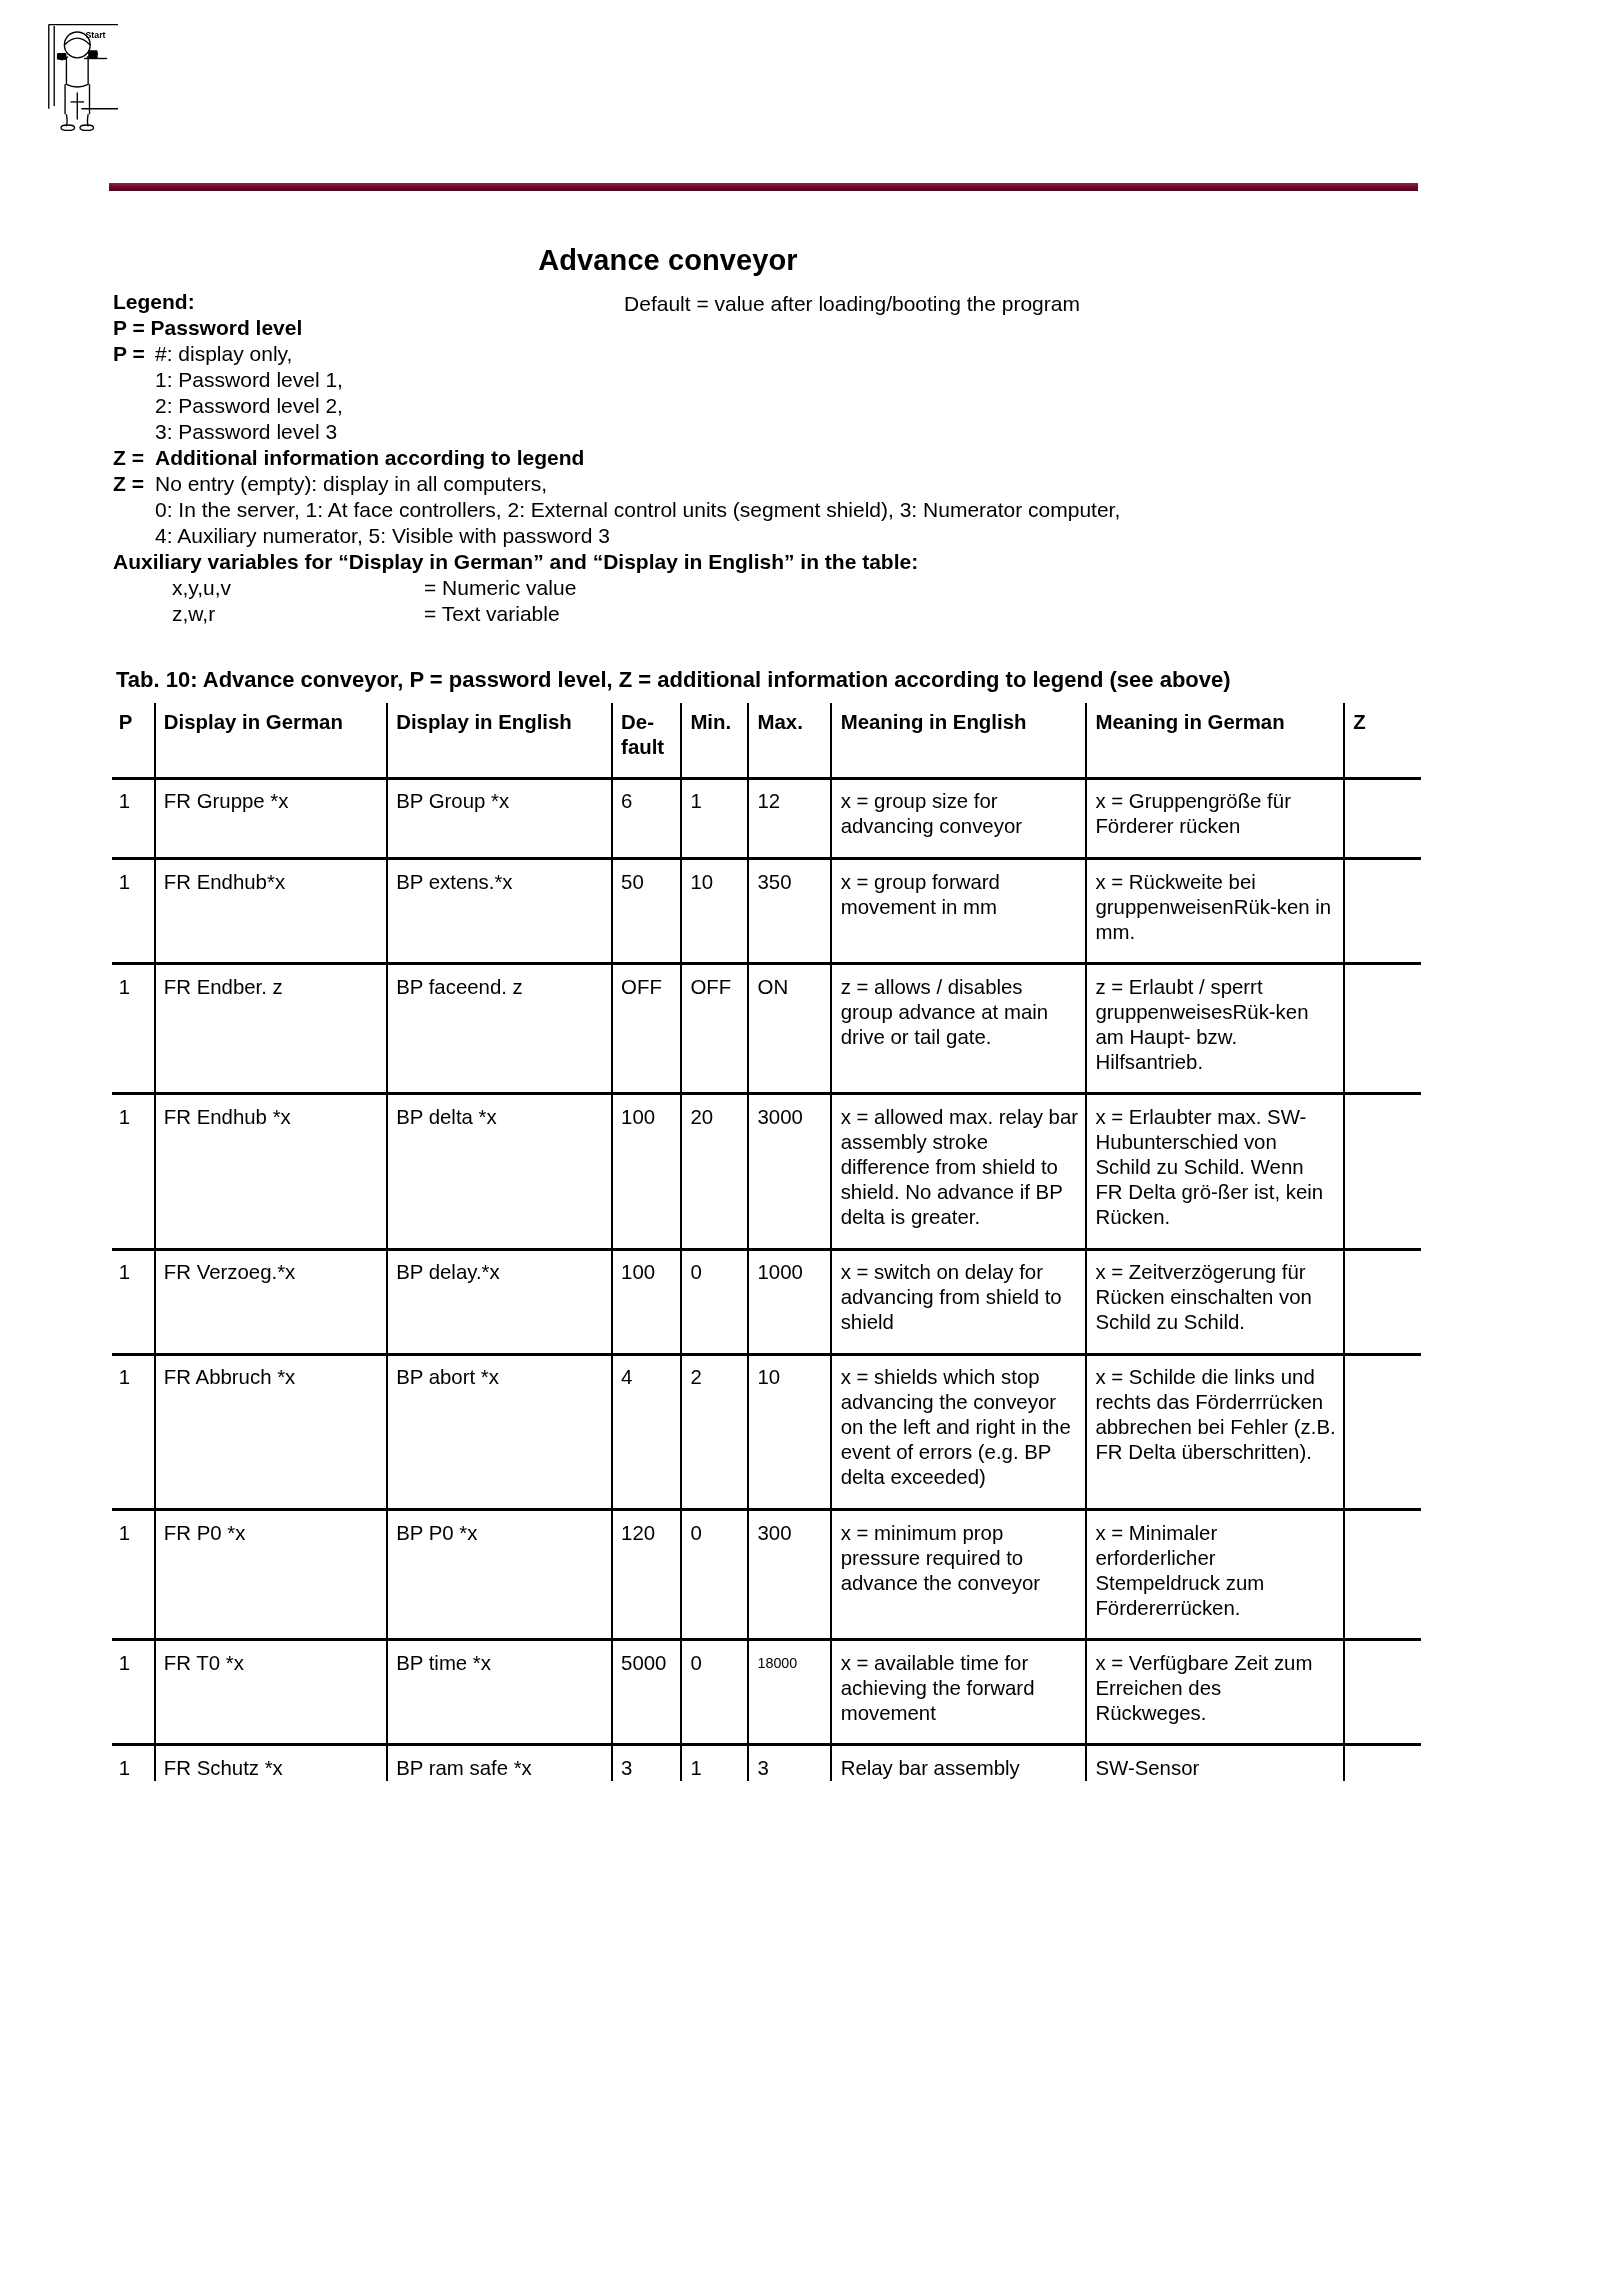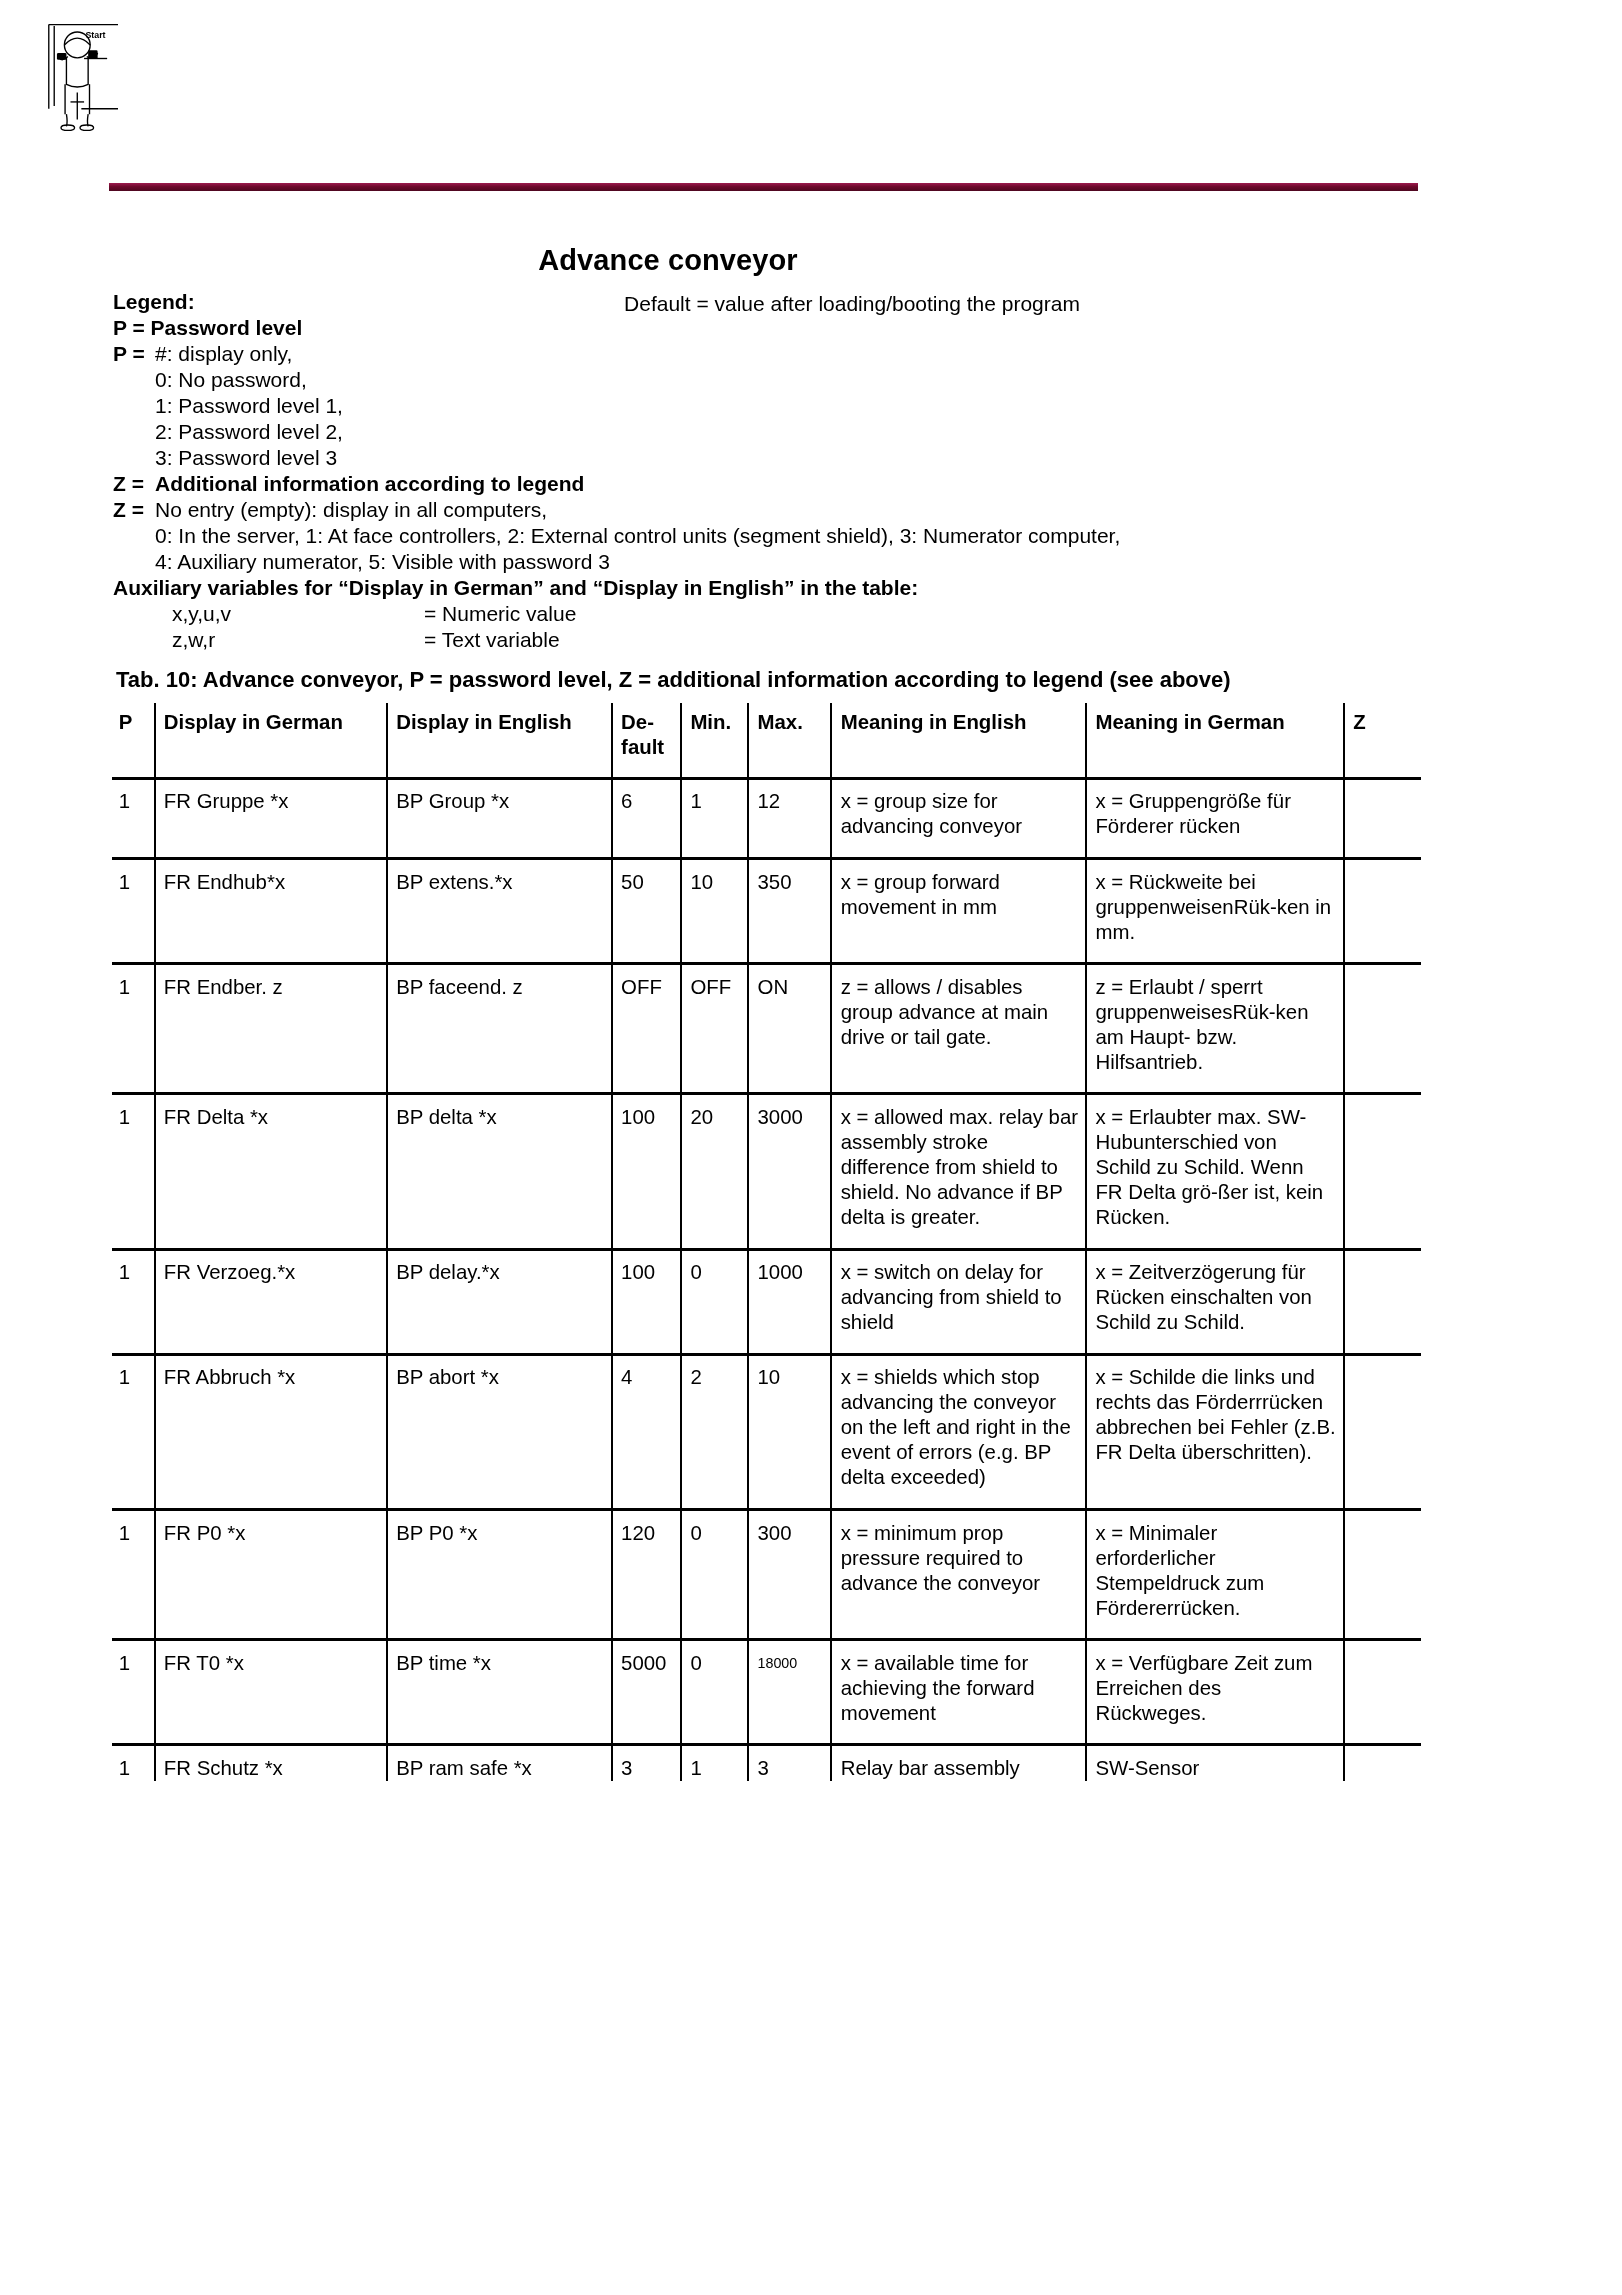--- a/index.html
+++ b/index.html
@@ -207,21 +207,20 @@
 
   <div class="page-title">Advance conveyor</div>
   <div class="default-note">Default = value after loading/booting the program</div>
 
   <div class="legend">
     <div class="ln b">Legend:</div>
     <div class="ln b">P = Password level</div>
     <div class="ln">
       <span class="b lbl">P =</span><span>#: display only,</span>
     </div>
-    <div class="ln ind2">0: No password,</div>
     <div class="ln ind2">1: Password level 1,</div>
     <div class="ln ind2">2: Password level 2,</div>
     <div class="ln ind2">3: Password level 3</div>
 
     <div class="ln">
       <span class="b lbl">Z =</span><span class="b">Additional information according to legend</span>
     </div>
     <div class="ln">
       <span class="b lbl">Z =</span><span>No entry (empty): display in all computers,</span>
     </div>
@@ -294,21 +293,21 @@
             <td style="white-space: pre-line;">BP faceend. z</td>
             <td style="white-space: pre-line;">OFF</td>
             <td style="white-space: pre-line;">OFF</td>
             <td style="white-space: pre-line;">ON</td>
             <td style="white-space: pre-line;">z = allows / disables group advance at main drive or tail gate.</td>
             <td style="white-space: pre-line;">z = Erlaubt / sperrt gruppenweisesRük-ken am Haupt- bzw. Hilfsantrieb.</td>
             <td style="white-space: pre-line;"></td>
           </tr>
           <tr>
             <td style="white-space: pre-line;">1</td>
-            <td style="white-space: pre-line;">FR Delta *x</td>
+            <td style="white-space: pre-line;">FR Endhub *x</td>
             <td style="white-space: pre-line;">BP delta *x</td>
             <td style="white-space: pre-line;">100</td>
             <td style="white-space: pre-line;">20</td>
             <td style="white-space: pre-line;">3000</td>
             <td style="white-space: pre-line;">x = allowed max. relay bar assembly stroke difference from shield to shield. No advance if BP delta is greater.</td>
             <td style="white-space: pre-line;">x = Erlaubter max. SW-Hubunterschied von Schild zu Schild. Wenn FR Delta grö-ßer ist, kein Rücken.</td>
             <td style="white-space: pre-line;"></td>
           </tr>
           <tr>
             <td style="white-space: pre-line;">1</td>

